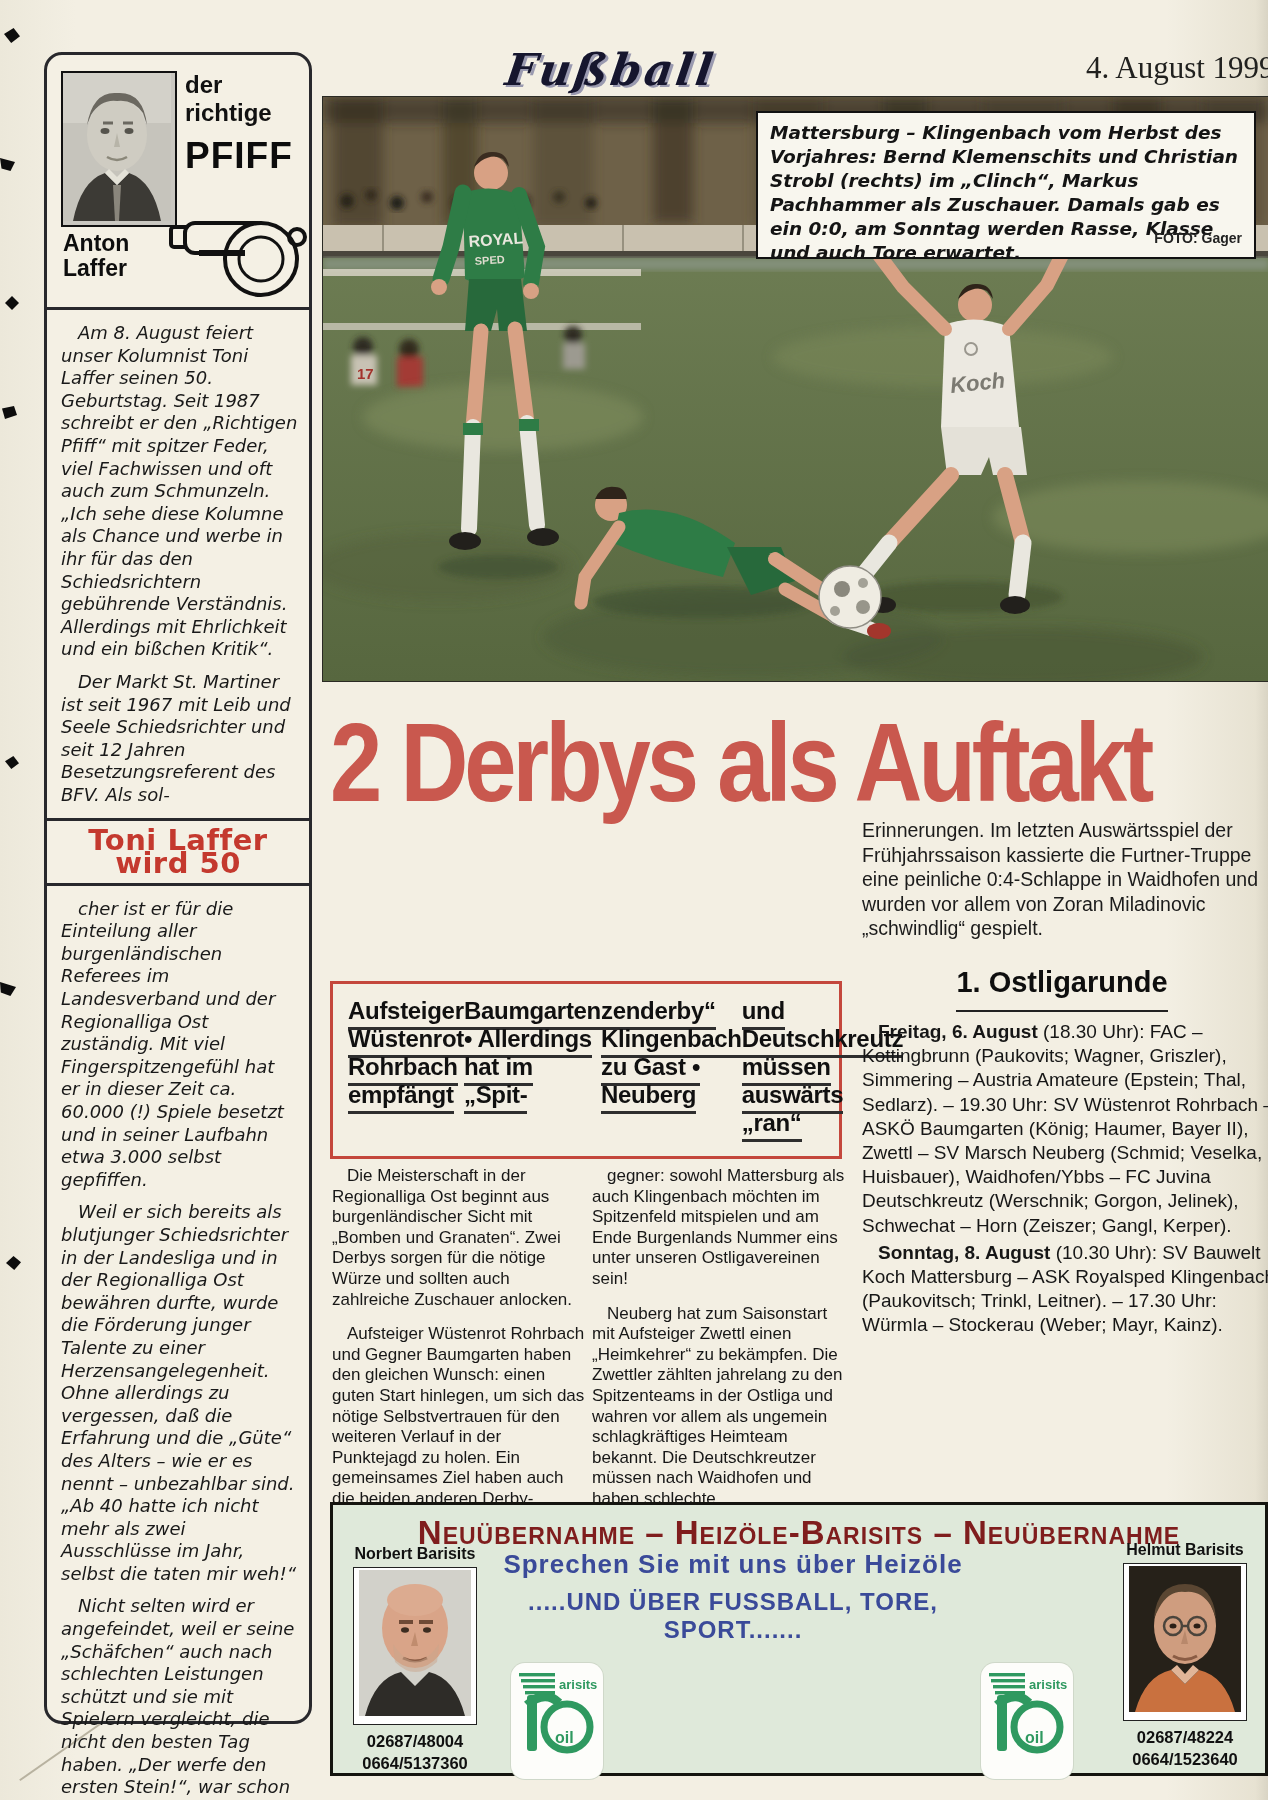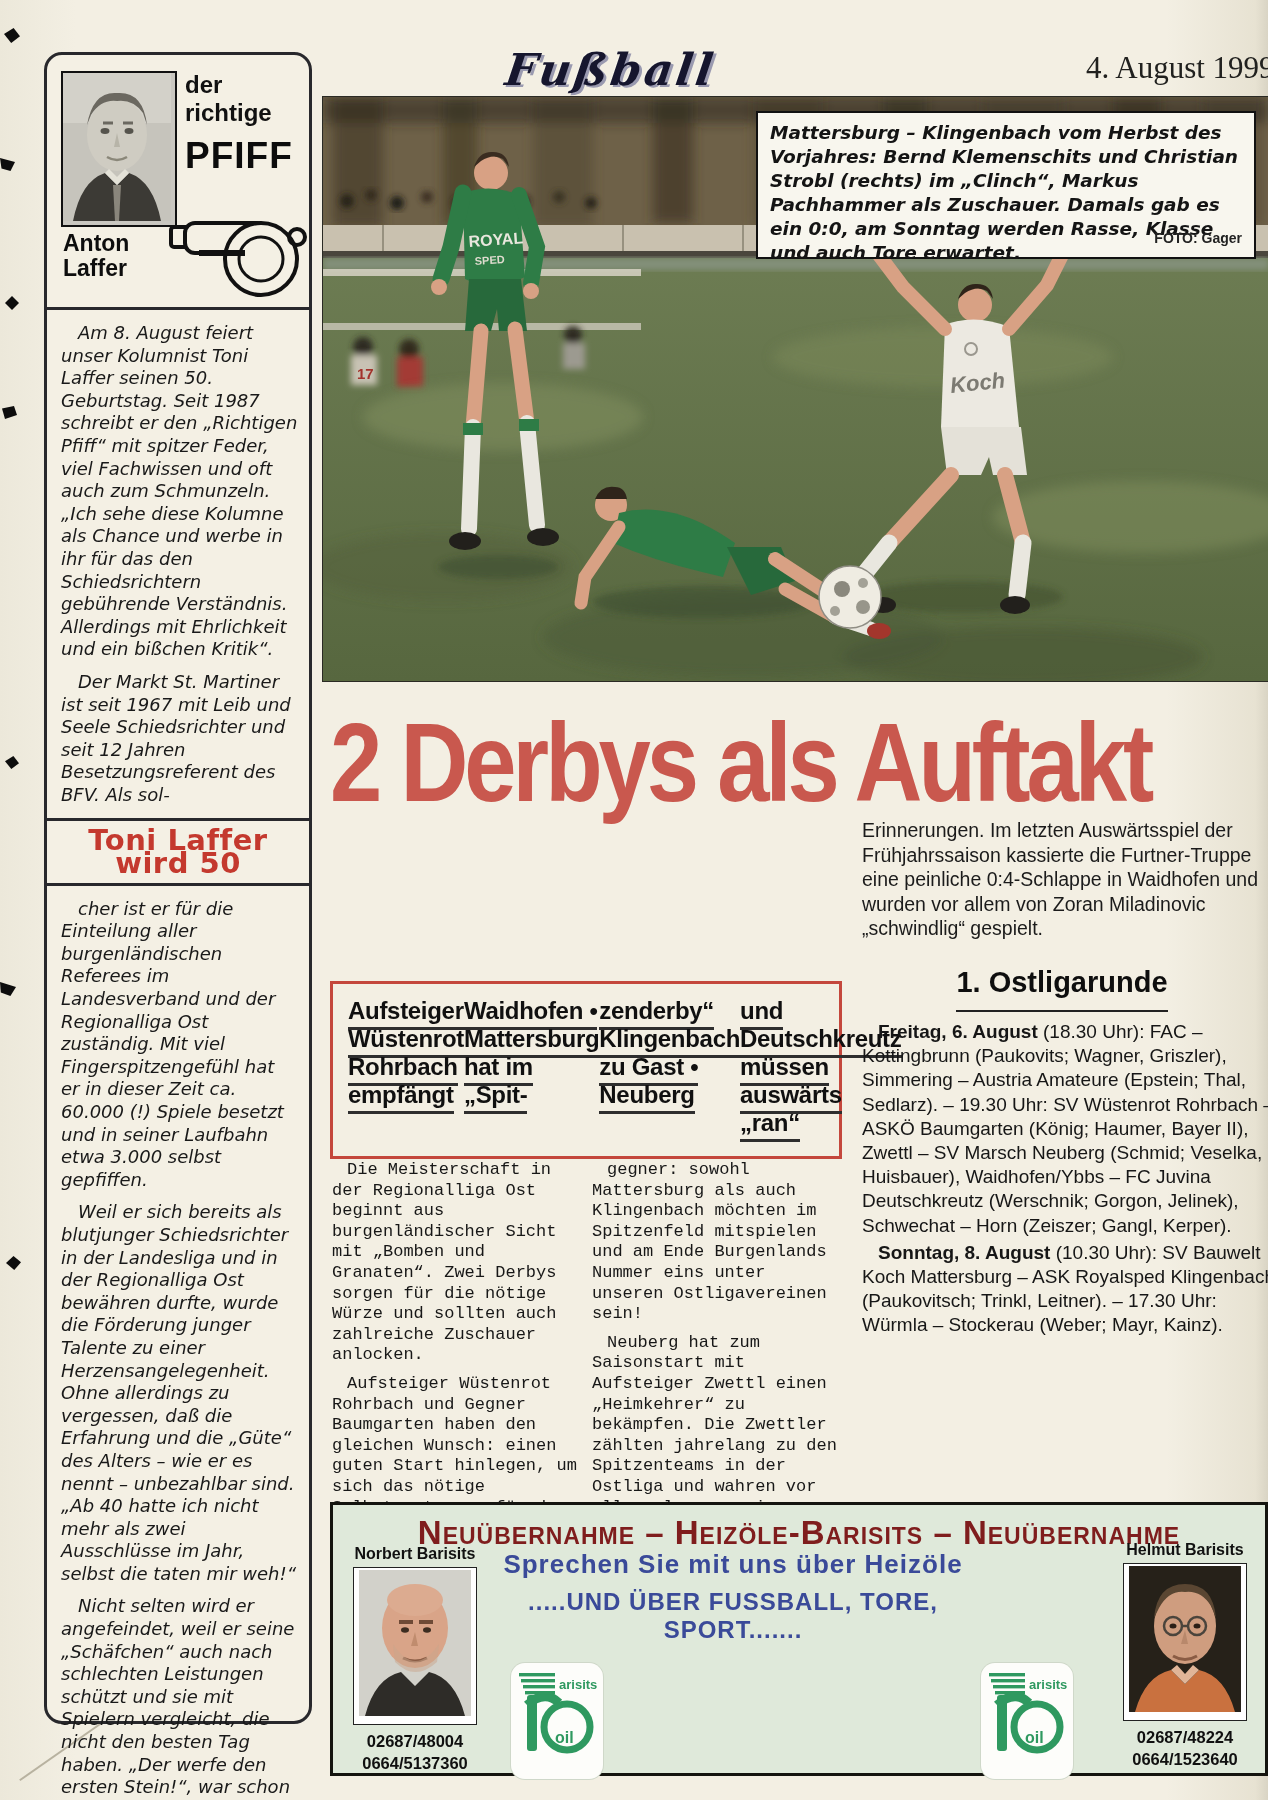--- a/index.html
+++ b/index.html
@@ -66,21 +66,21 @@
   .subhead-line span{border-bottom:3px solid #2e2e2e; padding-bottom:3px;}
   
   .right-intro{position:absolute; left:862px; top:818px; width:414px; font-size:19.5px; line-height:24.5px; color:#1b1b1b;}
   .fixtures-title{position:absolute; left:862px; top:966px; width:400px; text-align:center; font-weight:900; font-size:29px; color:#0e0e0e;}
   .fixtures-title span{border-bottom:2.5px solid #222; padding-bottom:12px;}
   .fixtures{position:absolute; left:862px; top:1020px; width:414px; font-size:19px; line-height:24.2px; color:#161616;}
   .fixtures p{margin:0 0 3px 0; text-indent:16px;}
   .fx-day{font-weight:700;}
   
   .body-col{position:absolute; top:1152px; width:255px; font-size:17px; line-height:20.6px; color:#171717;}
-  .body-col p{margin:8px 0 6px 0; text-indent:15px;font-family:Liberation Mono, monospace;}
+  .body-col p{margin:14px 0 6px 0; text-indent:15px;}
   .col1{left:332px;}
   .col2{left:592px;}
   
   .ad-box{
     position:absolute; left:330px; top:1502px; width:938px; height:274px; box-sizing:border-box;
     border:3px solid #14140f; background:#dfe9da;
   }
   .ad-headline{
     margin-top:9px; text-align:center; font-variant:small-caps;
     font-weight:800; font-size:33px; letter-spacing:1px; color:#7f1d1d;
@@ -323,21 +323,21 @@
     <div class="caption-box">
       <span>Mattersburg – Klingenbach vom Herbst des Vorjahres: Bernd Klemenschits und Christian Strobl (rechts) im „Clinch“, Markus Pachhammer als Zuschauer. Damals gab es ein 0:0, am Sonntag werden Rasse, Klasse und auch Tore erwartet.</span>
       <span class="caption-credit">FOTO: Gager</span>
     </div>
   </div>
 
   <div class="main-headline">2 Derbys als Auftakt</div>
 
   <div class="subhead-box">
     <div class="subhead-line"><span>Aufsteiger  Wüstenrot Rohrbach empfängt</span></div>
-    <div class="subhead-line"><span>Waidhofen • Mattersburg hat  im „Spit-</span></div>
+    <div class="subhead-line"><span>Baumgarten • Allerdings hat  im „Spit-</span></div>
     <div class="subhead-line"><span>zenderby“ Klingenbach zu Gast • Neuberg</span></div>
     <div class="subhead-line"><span>und Deutschkreutz müssen auswärts „ran“</span></div>
   </div>
 
   <div class="right-intro">Erinnerungen. Im letzten Auswärtsspiel der Frühjahrssaison kassierte die Furtner-Truppe eine peinliche 0:4-Schlappe in Waidhofen und wurden vor allem von Zoran Miladinovic „schwindlig“ gespielt.</div>
   <div class="fixtures-title"><span>1. Ostligarunde</span></div>
   <div class="fixtures">
     <p><span class="fx-day">Freitag, 6. August</span><span> (18.30 Uhr): FAC – Kottingbrunn (Paukovits; Wagner, Griszler), Simmering – Austria Amateure (Epstein; Thal, Sedlarz). – 19.30 Uhr: SV Wüstenrot Rohrbach – ASKÖ Baumgarten (König; Haumer, Bayer II), Zwettl – SV Marsch Neuberg (Schmid; Veselka, Huisbauer), Waidhofen/Ybbs – FC Juvina Deutschkreutz (Werschnik; Gorgon, Jelinek), Schwechat – Horn (Zeiszer; Gangl, Kerper).</span></p>
     <p><span class="fx-day">Sonntag, 8. August</span><span> (10.30 Uhr): SV Bauwelt Koch Mattersburg – ASK Royalsped Klingenbach (Paukovitsch; Trinkl, Leitner). – 17.30 Uhr: Würmla – Stockerau (Weber; Mayr, Kainz).</span></p>
   </div>

